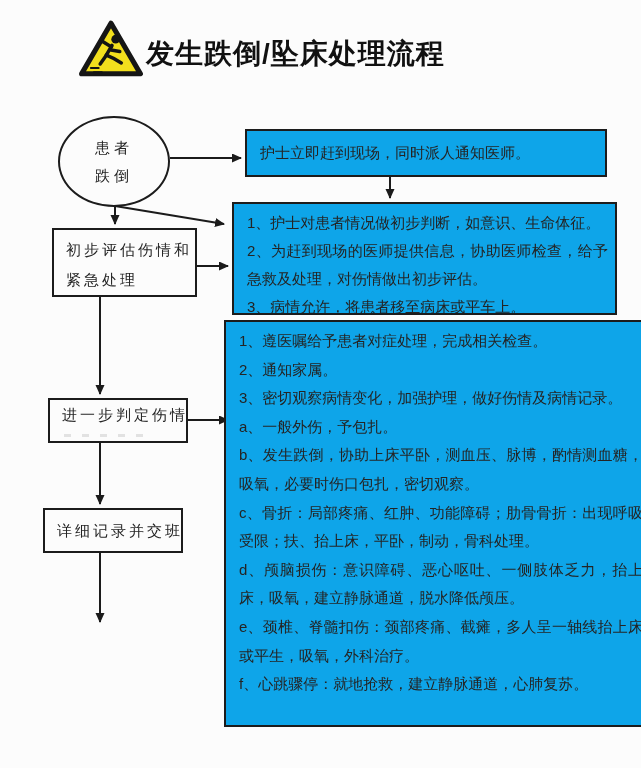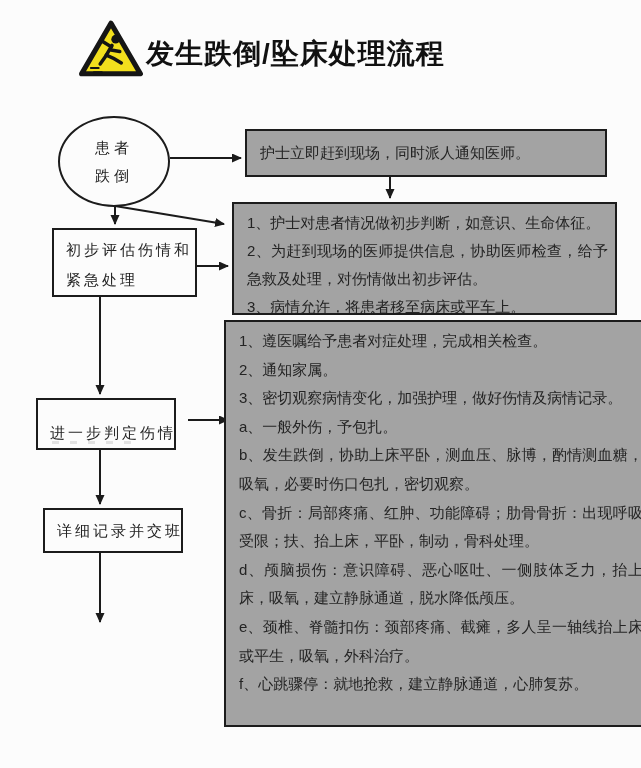--- a/index.html
+++ b/index.html
@@ -34,31 +34,31 @@
   }
   .ellipse{border-radius:50%;display:flex;flex-direction:column;justify-content:center;}
   .ellipse .ln{line-height:28px;letter-spacing:4px;white-space:nowrap;font-family:Liberation Serif, serif;}
   .ellipse.start{left:58px;top:116px;width:112px;height:91px;align-items:center;text-align:center;}
   .ellipse.end{left:32px;top:627px;width:156px;height:123px;align-items:flex-start;padding-left:25px;}
   .ellipse.end .ln{line-height:27px;letter-spacing:3px;}
 
   .rect{padding-left:12px;}
   .rect .ln{line-height:30px;letter-spacing:3px;white-space:nowrap;}
   .rect.step1{left:52px;top:228px;width:145px;height:69px;padding-top:5px;}
-  .rect.step2{left:36px;top:398px;width:140px;height:52px;display:flex;align-items:flex-end;}
+  .rect.step2{left:48px;top:398px;width:140px;height:45px;display:flex;align-items:flex-start;}
   .rect.step3{left:43px;top:508px;width:140px;height:45px;display:flex;align-items:center;}
   .ghost-marks{
     position:absolute;left:14px;bottom:4px;width:86px;height:3px;
     background:repeating-linear-gradient(90deg,#e2e2e2 0 7px,transparent 7px 18px);
   }
 
   
   .info{
     position:absolute;z-index:2;box-sizing:border-box;
-    border:2px solid #1c1c1c;background:#a3a3a3;
+    border:2px solid #1c1c1c;background:#0ea5e9;
     font-size:15px;color:#242424;
   }
   .info.box-a{left:245px;top:129px;width:362px;height:48px;display:flex;align-items:center;padding-left:13px;}
   .info.box-b{left:232px;top:202px;width:385px;height:113px;padding:5px 7px 16px 13px;overflow:hidden;}
   .info.box-c{left:224px;top:320px;width:423px;height:407px;padding:5px 2px 0 13px;overflow:hidden;}
   .info .item{line-height:28px;text-align:justify;}
   .info.box-c .item{line-height:28.6px;}
 </style>
 </head>
 <body>

